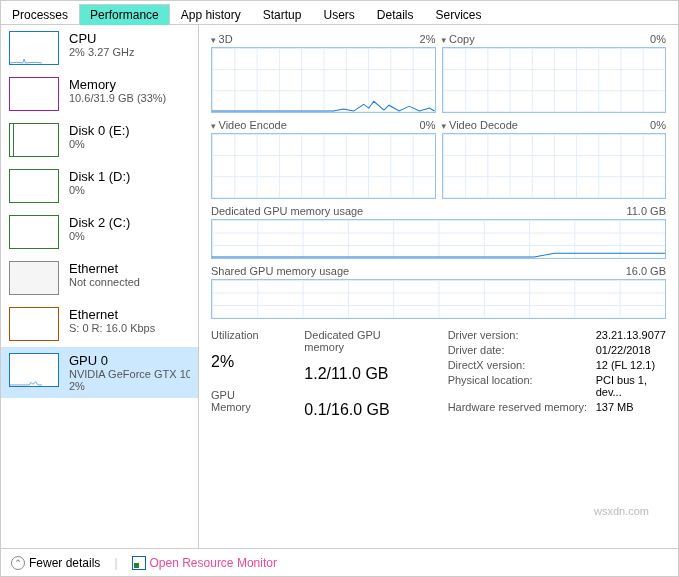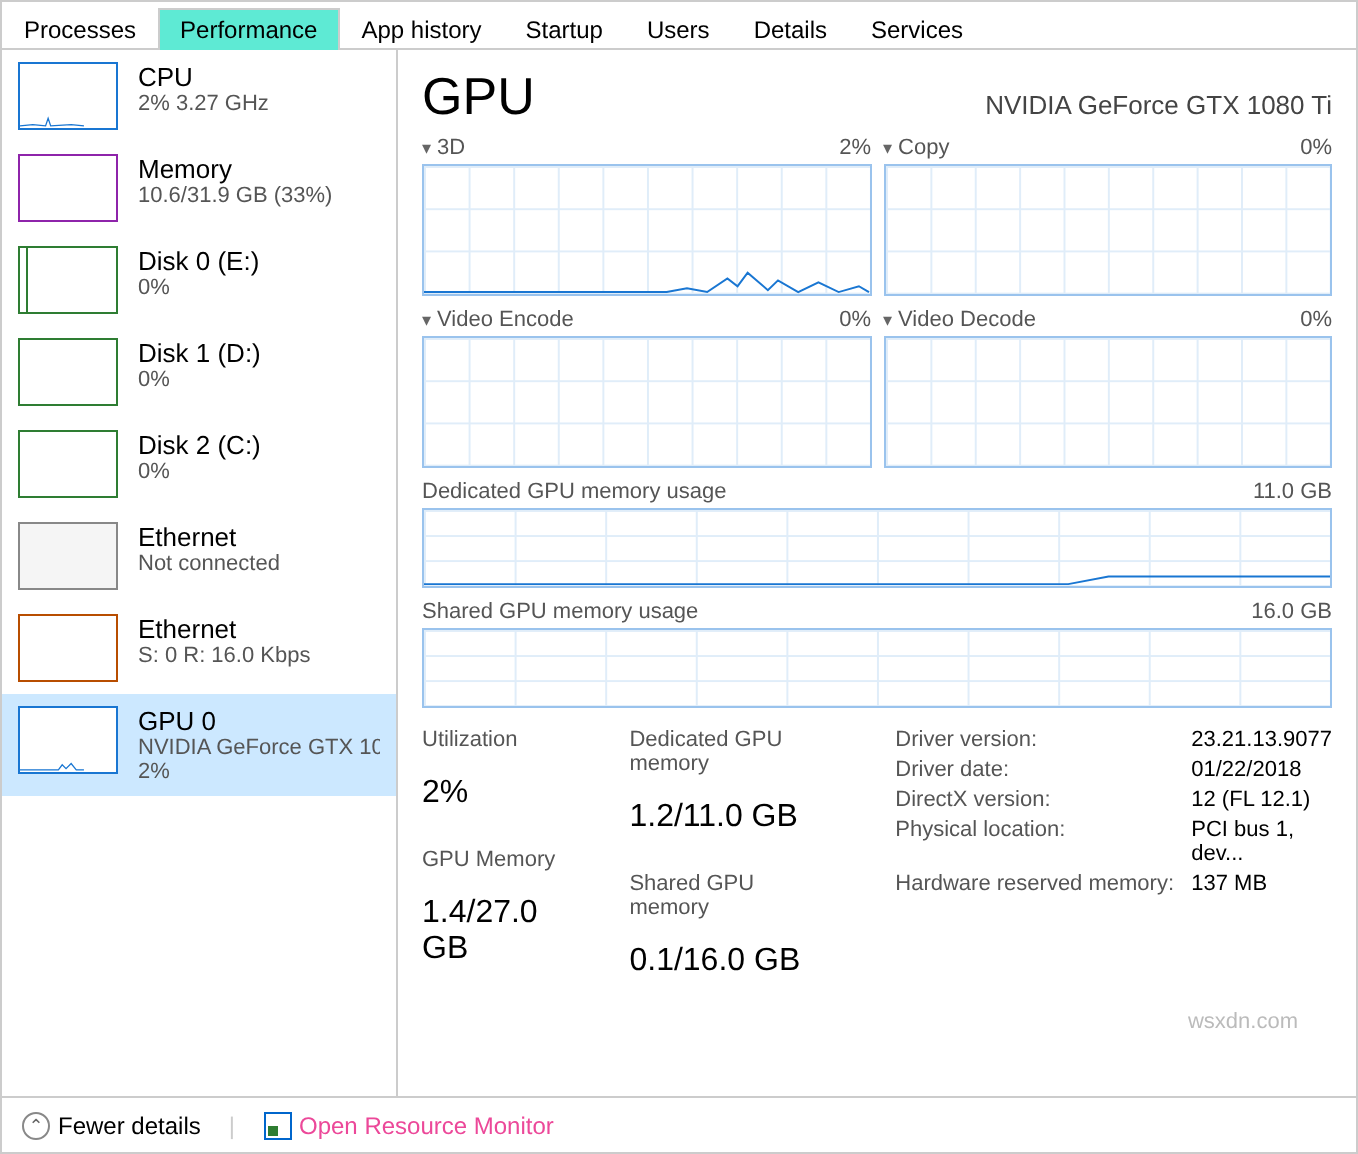--- a/index.html
+++ b/index.html
@@ -127,24 +127,20 @@
         </div>
       <div class="side-info">
           <div class="side-title">GPU 0</div>
           <div class="side-sub">NVIDIA GeForce GTX 1080 Ti</div>
           <div class="side-sub">2%</div>
         </div>
     </div>
   </div>
 
   <div class="main">
-    <div class="main-header">
-      <div class="main-title">GPU</div>
-      <div class="main-sub">NVIDIA GeForce GTX 1080 Ti</div>
-    </div>
 
     <div class="chart-row">
       <div class="chart-box">
         <div class="chart-hdr">
             <span><span class="chev">▾</span><span>3D</span></span>
             <span>2%</span>
           </div>
         <div class="chart">
             <div class="grid"></div>
             <svg viewBox="0 0 220 66" preserveAspectRatio="none">
@@ -200,26 +196,24 @@
       </div>
     <div class="chart tall">
         <div class="grid"></div>
       </div>
 
     <div class="stats">
       <div class="stat-col">
         <div class="stat-label">Utilization</div>
         <div class="stat-val">2%</div>
         <div class="stat-label">GPU Memory</div>
-        <div class="stat-val">1.4/27.0 GB</div>
       </div>
       <div class="stat-col">
         <div class="stat-label">Dedicated GPU memory</div>
         <div class="stat-val">1.2/11.0 GB</div>
-        <div class="stat-label">Shared GPU memory</div>
         <div class="stat-val">0.1/16.0 GB</div>
       </div>
       <div class="stat-col" style="gap:3px">
         <div class="kv">
             <span class="kv-label">Driver version:</span>
             <span>23.21.13.9077</span>
           </div>
         <div class="kv">
             <span class="kv-label">Driver date:</span>
             <span>01/22/2018</span>

